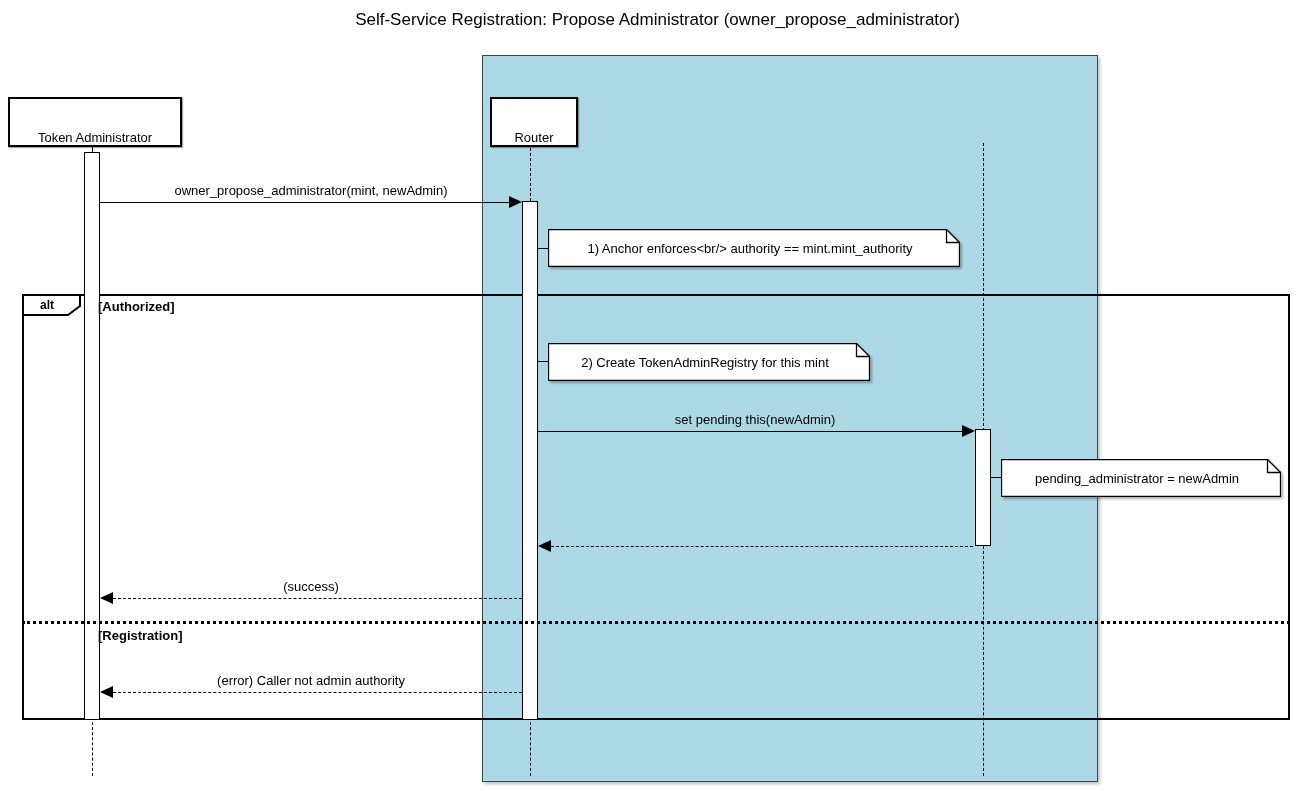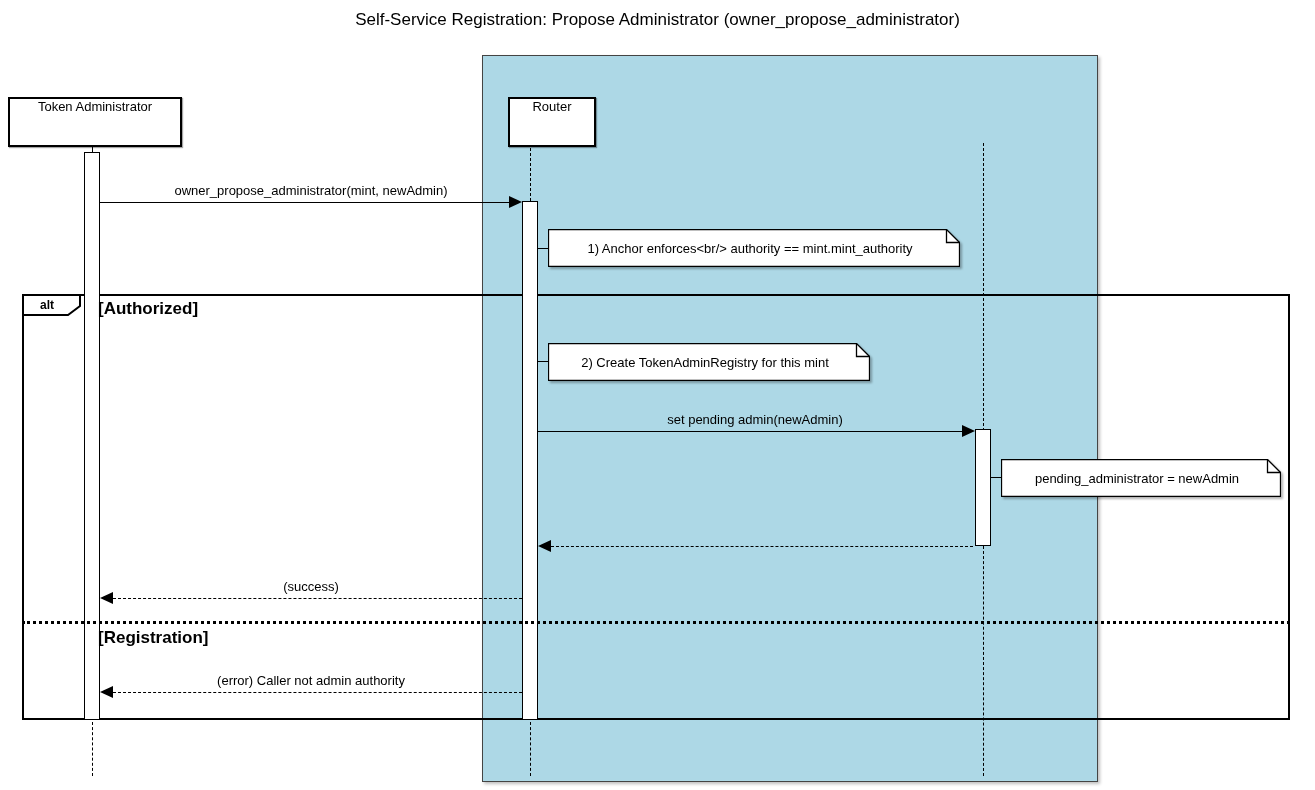--- a/index.html
+++ b/index.html
@@ -18,41 +18,41 @@
     background:#ADD8E6; border:1px solid #444; z-index:1;
     box-shadow:2px 2px 3px rgba(0,0,0,0.25);
   }
   .program-label {
     position:absolute; left:482px; top:64px; width:614px; text-align:center;
     font-size:13px; font-weight:bold; z-index:2;
   }
 
   .participant {
     position:absolute; background:#fff; border:2px solid #000;
-    display:flex; align-items:flex-start; justify-content:center;
+    display:flex; align-items:flex-end; justify-content:center;
     font-size:13px; z-index:4; box-shadow:1px 1px 1px rgba(0,0,0,0.35);
   }
 
   .lifeline { position:absolute; width:0; border-left:1px dashed #000; z-index:2; }
   .lifeline.solid { border-left-style:solid; }
 
   .activation {
     position:absolute; width:14px; background:#fff; border:1px solid #000; z-index:6;
   }
 
   .alt-frame {
     position:absolute; left:22px; top:294px; width:1268px; height:426px;
     border:2px solid #000; z-index:5; background:transparent; box-sizing:border-box;
   }
   .alt-divider {
     position:absolute; left:22px; top:621px; width:1268px; height:0;
     border-top:3px dotted #000; z-index:7;
   }
   .alt-cond {
-    position:absolute; font-size:17px; font-weight:bold; z-index:7; white-space:nowrap;
+    position:absolute; font-size:13px; font-weight:bold; z-index:7; white-space:nowrap;
   }
   .alt-label-svg { position:absolute; left:22px; top:294px; z-index:7; }
   .alt-label-svg text { font:bold 12px "Liberation Sans", sans-serif; }
 
   .msg-line { position:absolute; height:0; border-top:1px solid #000; z-index:7; }
   .msg-line.dashed { border-top-style:dashed; }
   .msg-label {
     position:absolute; font-size:13px; text-align:center; z-index:7;
     transform:translateX(-50%); white-space:nowrap;
   }
@@ -83,21 +83,21 @@
   <div class="lifeline solid" style="left:92px; top:143px; height:9px;"></div>
   <div class="lifeline" style="left:92px; top:722px; height:54px;"></div>
   <div class="lifeline" style="left:530px; top:143px; height:58px;"></div>
   <div class="lifeline" style="left:530px; top:722px; height:54px;"></div>
   <div class="lifeline" style="left:983px; top:143px; height:288px;"></div>
   <div class="lifeline" style="left:983px; top:546px; height:230px;"></div>
 
   <div class="participant" style="left:8px; top:97px; width:170px; height:46px;">
     <span>Token Administrator</span>
   </div>
-  <div class="participant" style="left:508px; top:97px; width:84px; height:46px;">
+  <div class="participant" style="left:490px; top:97px; width:84px; height:46px;">
     <span>Router</span>
   </div>
 
   <div class="alt-frame"></div>
   <svg class="alt-label-svg" width="60" height="23" viewBox="0 0 60 23">
     <polygon points="1,1 58,1 58,12 46,21 1,21" fill="#ffffff" stroke="#000000" stroke-width="2"></polygon>
     <text x="25" y="15" text-anchor="middle">alt</text>
   </svg>
   <div class="alt-cond" style="left:98px; top:299px;">[Authorized]</div>
   <div class="alt-divider"></div>
@@ -118,21 +118,21 @@
     <text x="202" y="24" text-anchor="middle">1) Anchor enforces&lt;br/&gt; authority == mint.mint_authority</text>
   </svg>
 
   <div class="note-connector" style="left:538px; top:361px; width:12px;"></div>
   <svg class="note-svg" style="left:548px; top:343px;" width="322" height="38" viewBox="0 0 322 38">
     <polygon points="0.5,0.5 308.5,0.5 321.5,13.5 321.5,37.5 0.5,37.5" fill="#ffffff" stroke="#000000" stroke-width="1.3"></polygon>
     <polyline points="308.5,0.5 308.5,13.5 321.5,13.5" fill="none" stroke="#000000" stroke-width="1.3"></polyline>
     <text x="157" y="24" text-anchor="middle">2) Create TokenAdminRegistry for this mint</text>
   </svg>
 
-  <div class="msg-label" style="left:755px; top:412px;">set pending admin(newAdmin)</div>
+  <div class="msg-label" style="left:755px; top:412px;">set pending this(newAdmin)</div>
   <div class="msg-line" style="left:538px; top:431px; width:428px;"></div>
   <div class="arrow-r" style="left:962px; top:425px;"></div>
 
   <div class="note-connector" style="left:991px; top:477px; width:10px;"></div>
   <svg class="note-svg" style="left:1001px; top:459px;" width="280" height="38" viewBox="0 0 280 38">
     <polygon points="0.5,0.5 266.5,0.5 279.5,13.5 279.5,37.5 0.5,37.5" fill="#ffffff" stroke="#000000" stroke-width="1.3"></polygon>
     <polyline points="266.5,0.5 266.5,13.5 279.5,13.5" fill="none" stroke="#000000" stroke-width="1.3"></polyline>
     <text x="136" y="24" text-anchor="middle">pending_administrator = newAdmin</text>
   </svg>
 

